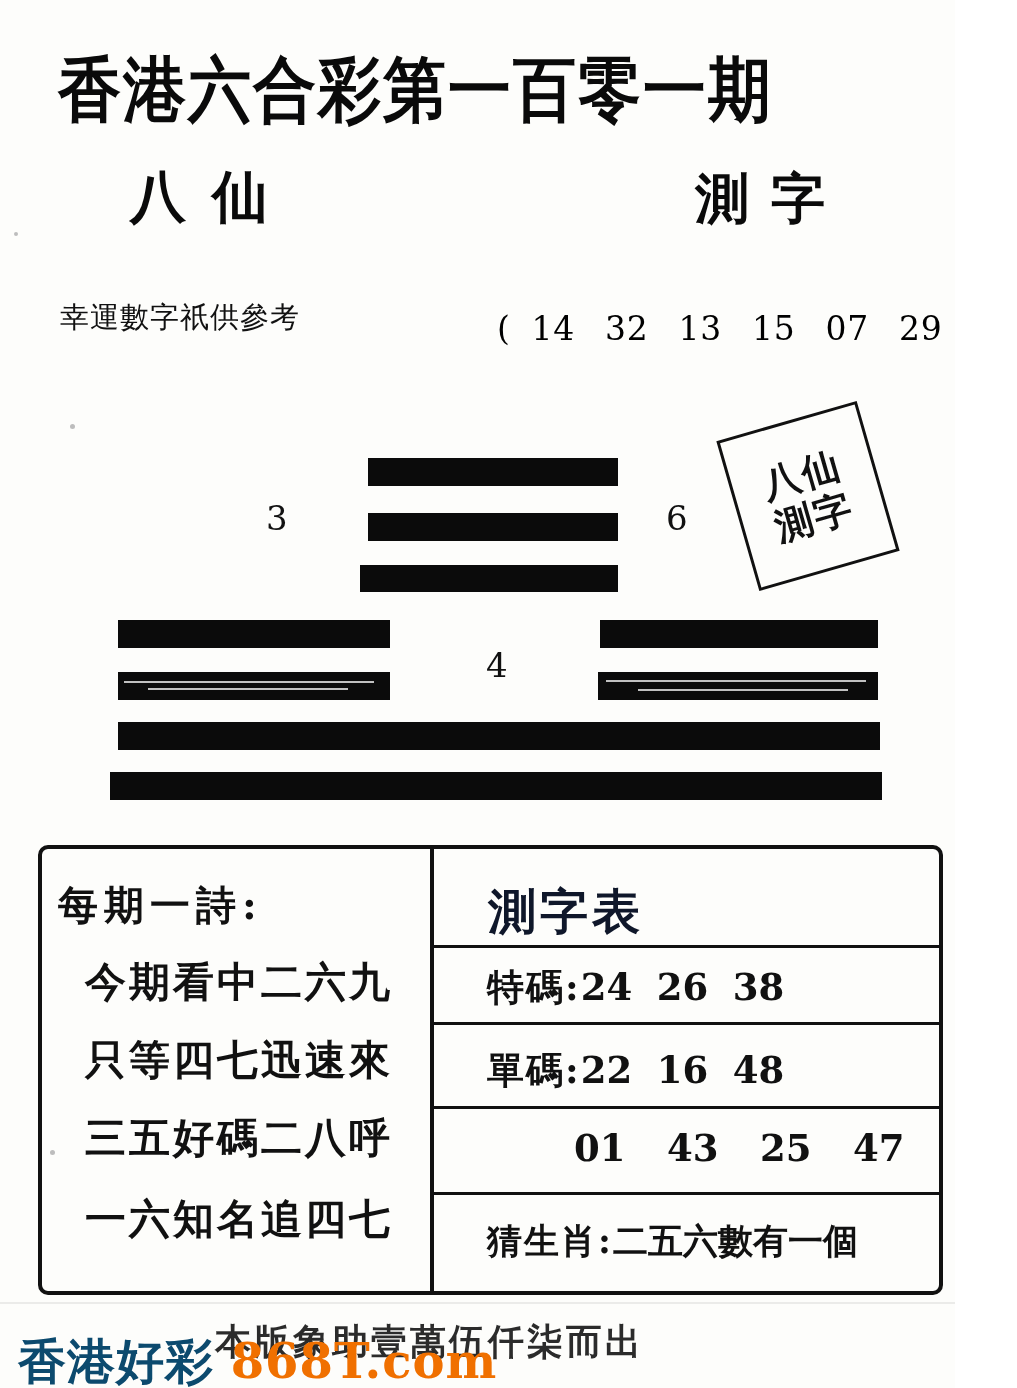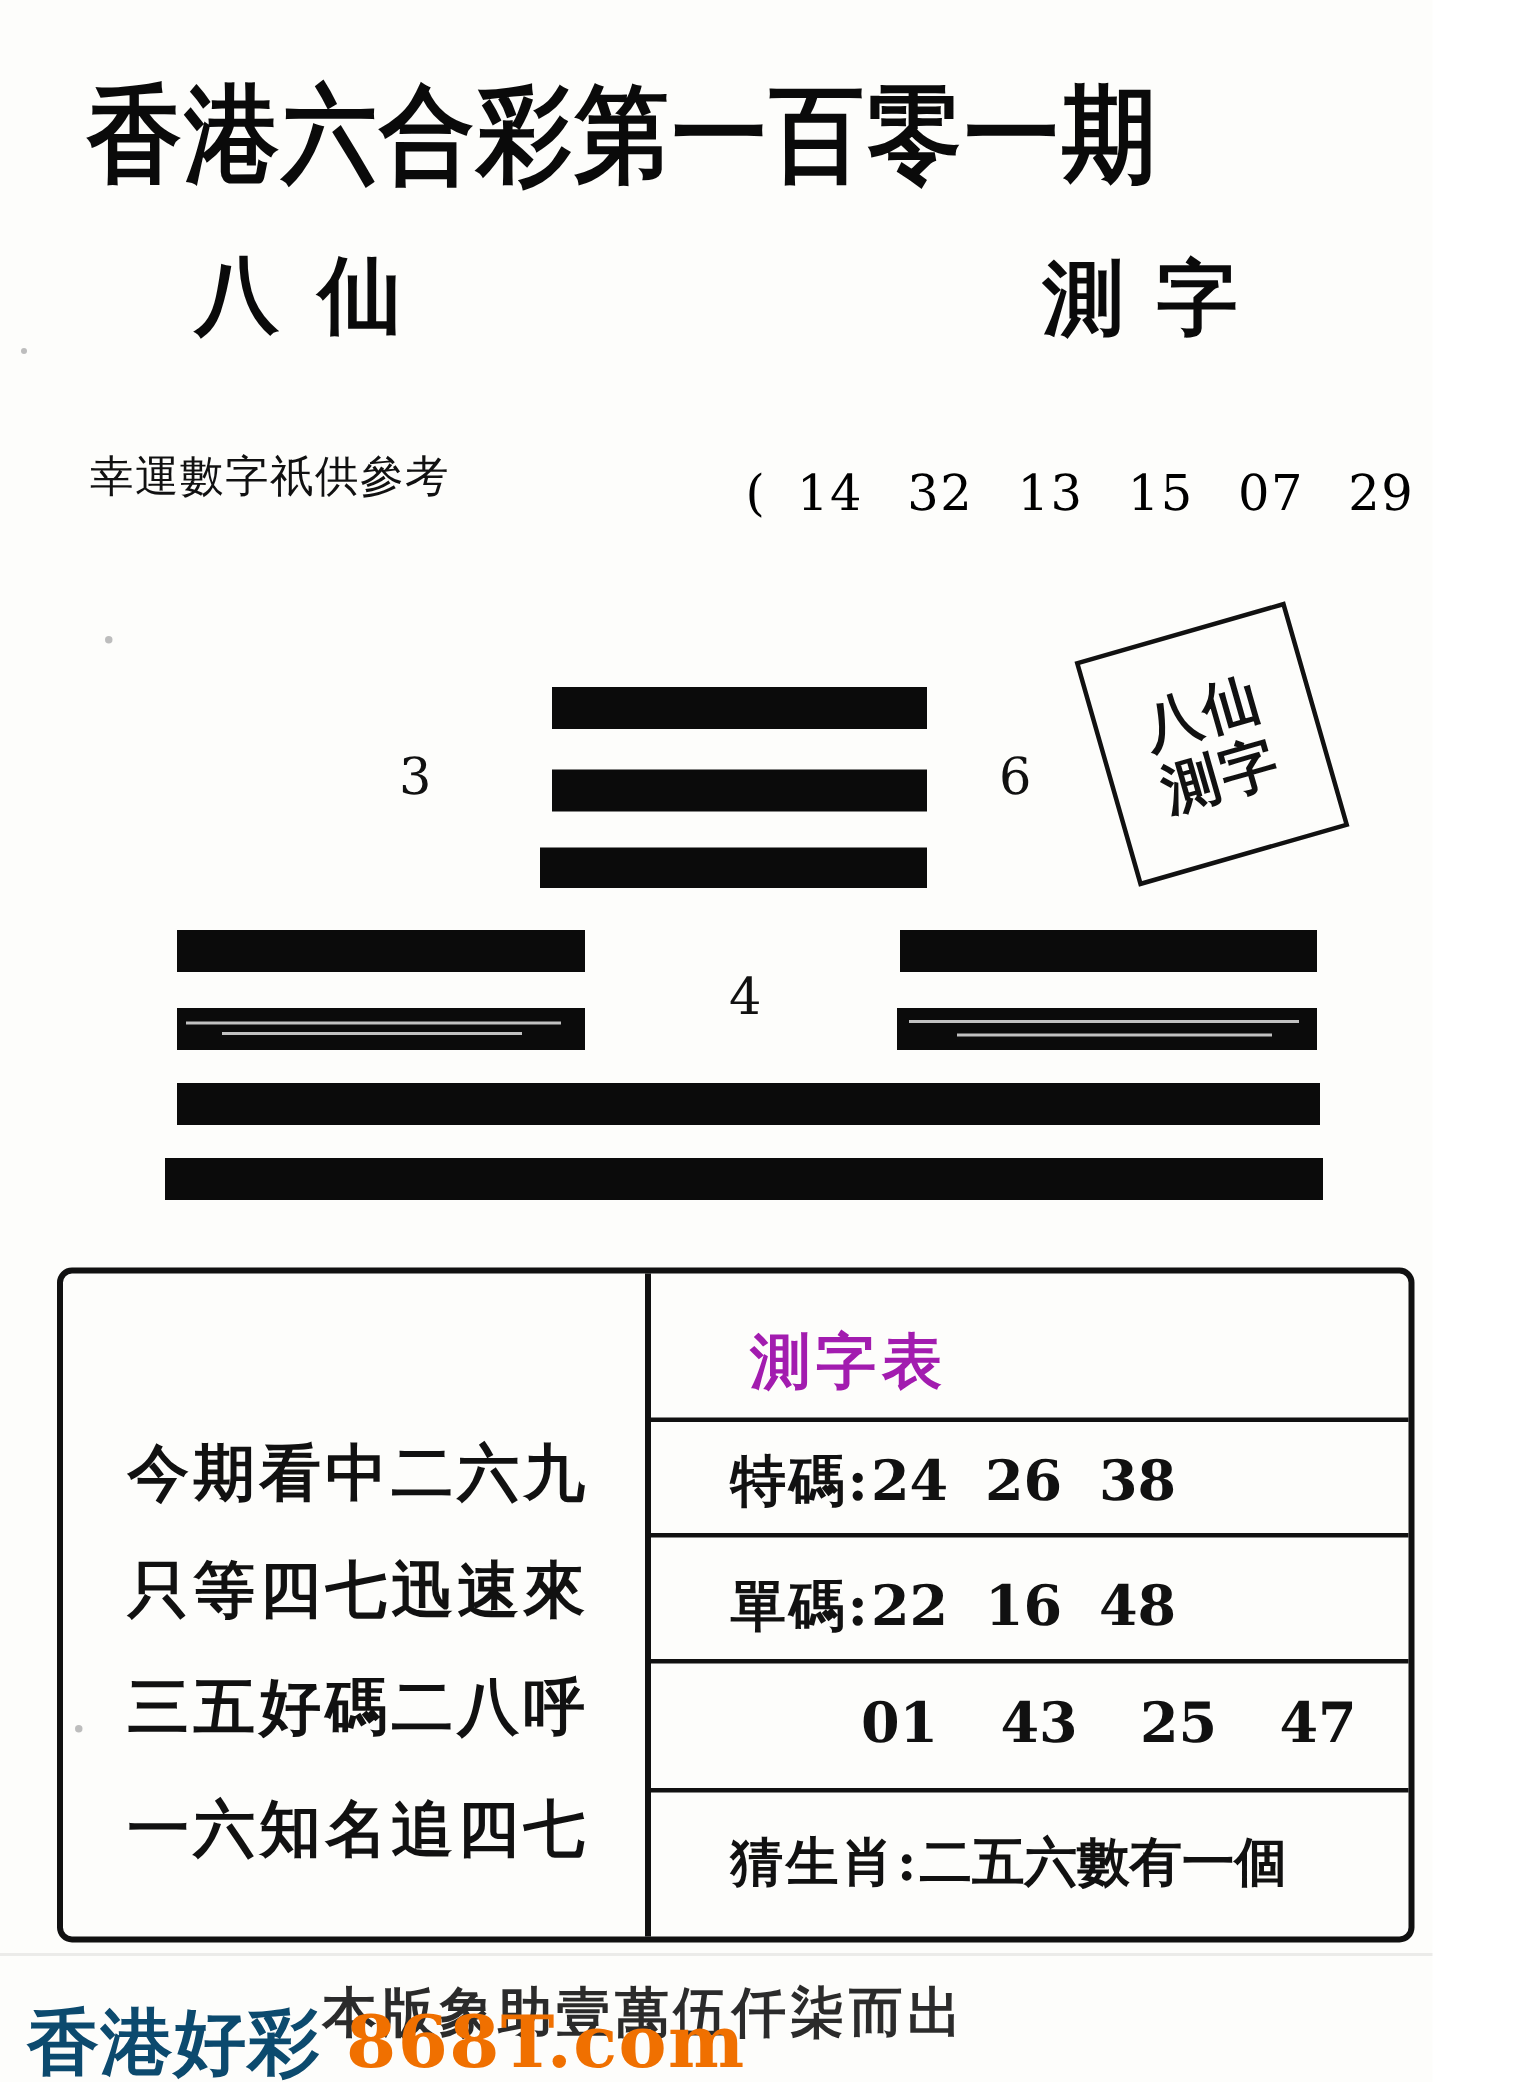--- a/index.html
+++ b/index.html
@@ -160,26 +160,26 @@
     letter-spacing: 3px;
     white-space: nowrap;
   }
   .poem-l1 { top: 955px; }
   .poem-l2 { top: 1033px; }
   .poem-l3 { top: 1111px; }
   .poem-l4 { top: 1192px; text-align: right; }
 
   .table-title {
     position: absolute;
-    left: 500px;
+    left: 488px;
     top: 880px;
     font-family: "DejaVu Serif", serif;
-    font-size: 40px;
-    font-weight: bold;
-    color: #a21caf;
+    font-size: 48px;
+    font-weight: bold;
+    color: #0f172a;
     letter-spacing: 4px;
   }
   .row-line {
     position: absolute;
     left: 432px;
     width: 507px;
     height: 3px;
     background: #111;
   }
   .rl1 { top: 945px; }
@@ -281,20 +281,21 @@
       <div class="stamp-text">
         <span>八仙</span>
         <span>測字</span>
       </div>
     </div>
   </div>
 
   <div class="panel"></div>
   <div class="panel-divider"></div>
 
+  <div class="poem-title">每期一詩:</div>
   <div class="poem-line poem-l1">今期看中二六九</div>
   <div class="poem-line poem-l2">只等四七迅速來</div>
   <div class="poem-line poem-l3">三五好碼二八呼</div>
   <div class="poem-line poem-l4">一六知名追四七</div>
 
   <div class="table-title">測字表</div>
   <div class="row-line rl1"></div>
   <div class="row-line rl2"></div>
   <div class="row-line rl3"></div>
   <div class="row-line rl4"></div>

